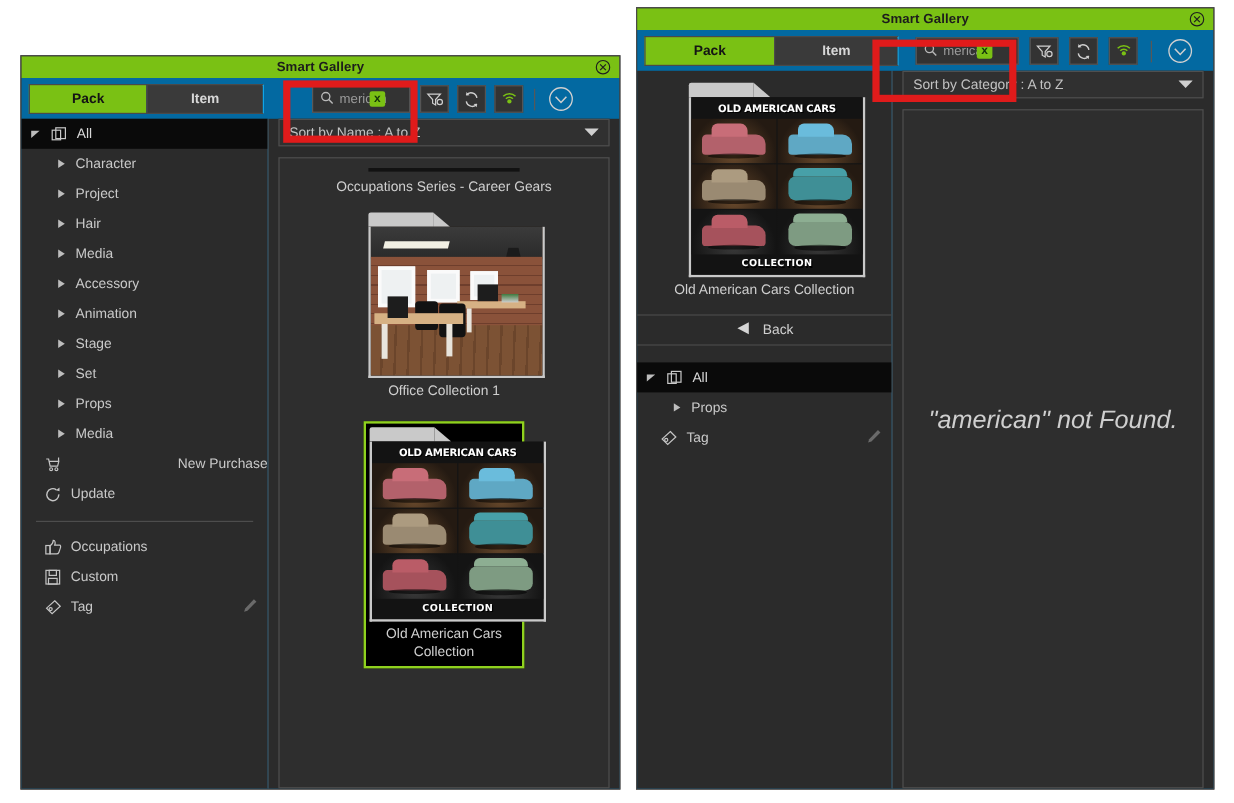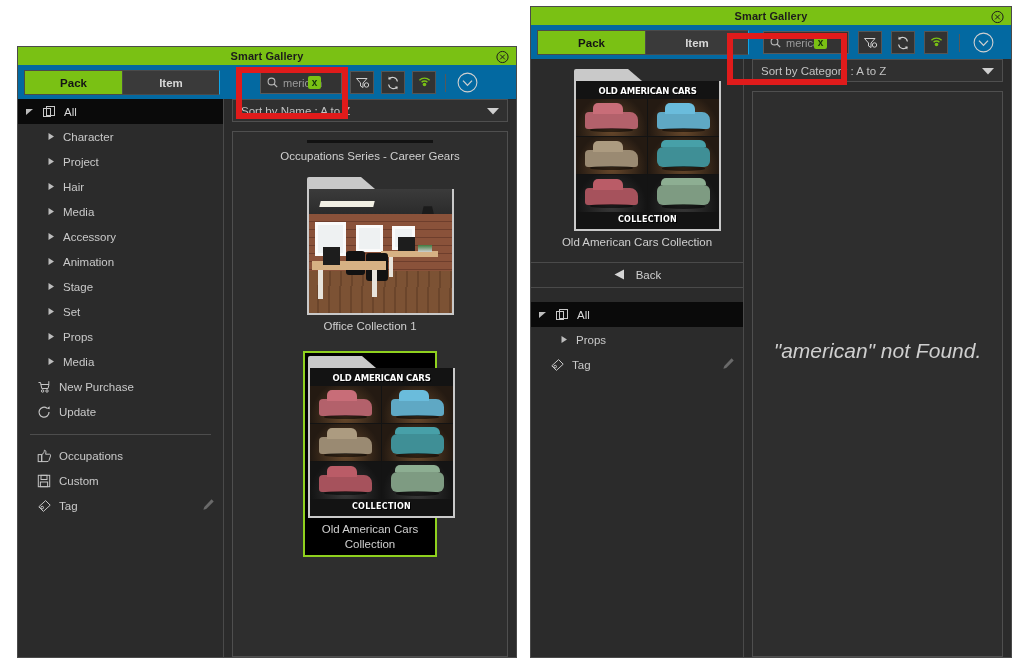--- a/index.html
+++ b/index.html
@@ -358,21 +358,21 @@
             </div>
             <div class="trow child">
               <span class="caret">
                 <svg width="8" height="9" viewBox="0 0 8 9">
                     <path d="M1.5 1 L7 4.5 L1.5 8 Z" fill="#bdbdbd"></path>
                   </svg>
               </span>
               <span>Media</span>
             </div>
 
-            <div class="trow" style="padding-left:18px;">
+            <div class="trow" style="padding-left:18px;justify-content:space-between;">
               <span class="ic">
                 <svg width="15" height="14" viewBox="0 0 15 14">
                   <path d="M1.5 2.5 L3.5 2.5 L4.8 8.5 L11 8.5 L12 4.5 L3.8 4.5" fill="none" stroke="#c5c5c5" stroke-width="1"></path>
                   <path d="M11.8 1.2 L11.8 4.2" stroke="#c5c5c5" stroke-width="1"></path>
                   <circle cx="5.6" cy="11" r="1.2" fill="none" stroke="#c5c5c5" stroke-width="1"></circle>
                   <circle cx="10" cy="11" r="1.2" fill="none" stroke="#c5c5c5" stroke-width="1"></circle>
                 </svg>
               </span>
               <span>New Purchase</span>
             </div>

